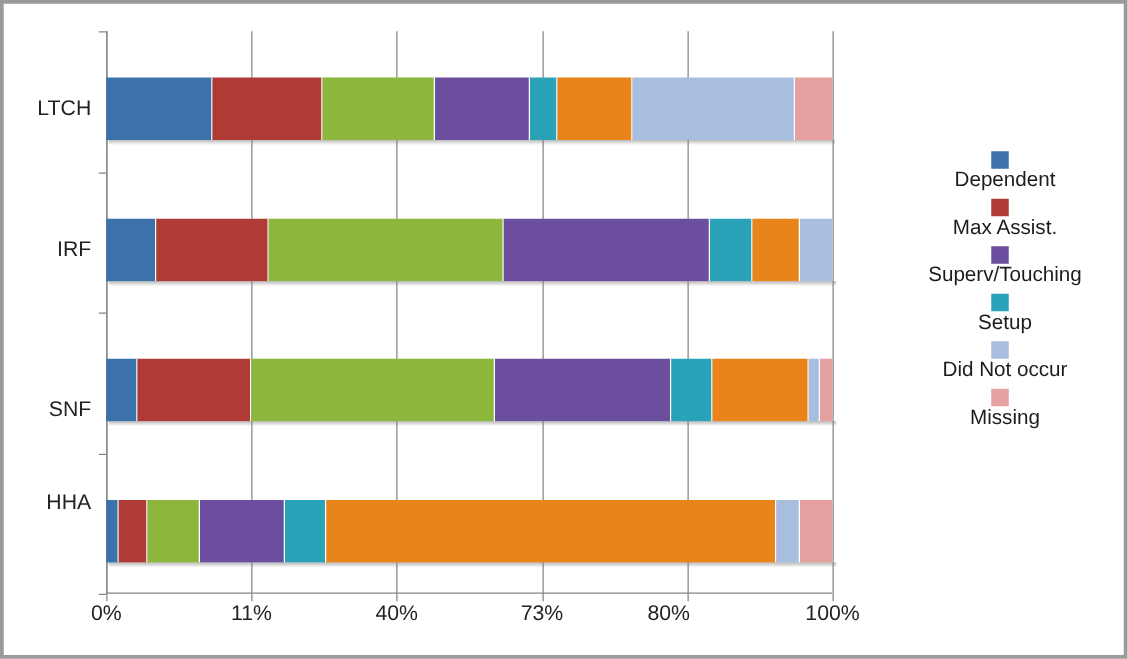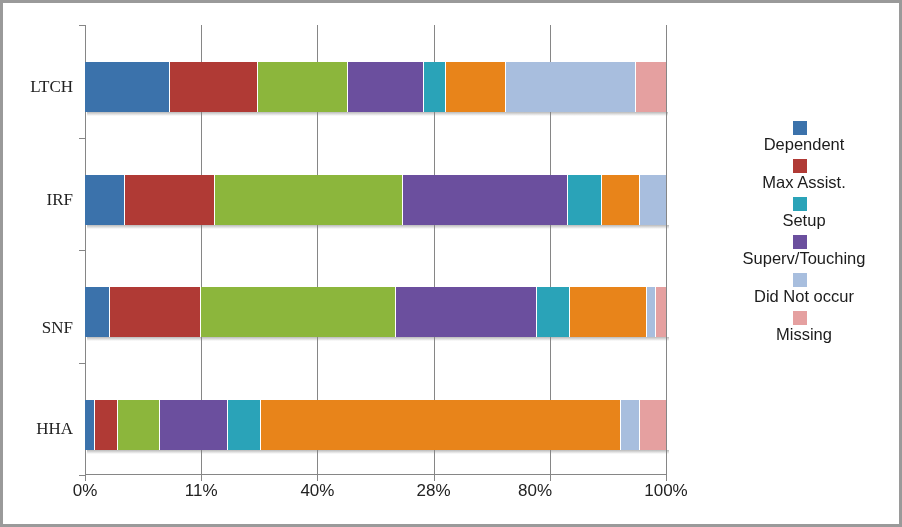--- a/index.html
+++ b/index.html
@@ -77,21 +77,20 @@
     left: 0; top: 22px;
     width: 76px; height: 450px;
   }
   .ylab {
     position: absolute;
     right: 6px;
     font-size: 17px;
     color: #222222;
     white-space: nowrap;
     transform: translateY(-50%);
-    font-family: Liberation Serif, serif;
   }
   .ytick {
     position: absolute;
     left: 76px;
     width: 6px; height: 1px;
     background: #868686;
   }
 
   
   #x-labels {
@@ -139,21 +138,21 @@
 </style>
 </head>
 <body>
 
 <div id="chart-frame">
 
   <div id="y-labels">
       <div class="ylab" style="top: 62.25px;">LTCH</div>
       <div class="ylab" style="top: 174.75px;">IRF</div>
       <div class="ylab" style="top: 287.25px; margin-top: 16px;">SNF</div>
-      <div class="ylab" style="top: 404px;">HHA</div>
+      <div class="ylab" style="top: 377px;">HHA</div>
       <div class="ytick" style="top: 0px;"></div>
       <div class="ytick" style="top: 112.5px;"></div>
       <div class="ytick" style="top: 225px;"></div>
       <div class="ytick" style="top: 337.5px;"></div>
       <div class="ytick" style="top: 450px;"></div>
     </div>
 
   <div id="plot-area">
     <div class="axis-line-left"></div>
     <div class="axis-line-bottom"></div>
@@ -217,45 +216,45 @@
     </div>
 
   <div id="x-labels">
       <div class="xtick" style="left: 0px;"></div>
       <div class="xlab" style="left: 0px;">0%</div>
       <div class="xtick" style="left: 116.2px;"></div>
       <div class="xlab" style="left: 116.2px;">11%</div>
       <div class="xtick" style="left: 232.4px;"></div>
       <div class="xlab" style="left: 232.4px;">40%</div>
       <div class="xtick" style="left: 348.6px;"></div>
-      <div class="xlab" style="left: 348.6px;">28%</div>
+      <div class="xlab" style="left: 348.6px;">73%</div>
       <div class="xtick" style="left: 464.8px;"></div>
       <div class="xlab" style="left: 450px;">80%</div>
       <div class="xtick" style="left: 581px;"></div>
       <div class="xlab" style="left: 581px;">100%</div>
     </div>
 
   <div id="legend">
       <div class="legend-item">
         <span class="legend-swatch" style="background: rgb(59, 114, 171);"></span>
         <span class="legend-text">Dependent</span>
       </div>
       <div class="legend-item">
         <span class="legend-swatch" style="background: rgb(176, 58, 53);"></span>
         <span class="legend-text">Max Assist.</span>
       </div>
       <div class="legend-item">
+        <span class="legend-swatch" style="background: rgb(107, 79, 158);"></span>
+        <span class="legend-text">Superv/Touching</span>
+      </div>
+      <div class="legend-item">
         <span class="legend-swatch" style="background: rgb(42, 163, 184);"></span>
         <span class="legend-text">Setup</span>
       </div>
       <div class="legend-item">
-        <span class="legend-swatch" style="background: rgb(107, 79, 158);"></span>
-        <span class="legend-text">Superv/Touching</span>
-      </div>
-      <div class="legend-item">
         <span class="legend-swatch" style="background: rgb(168, 190, 222);"></span>
         <span class="legend-text">Did Not occur</span>
       </div>
       <div class="legend-item">
         <span class="legend-swatch" style="background: rgb(229, 160, 160);"></span>
         <span class="legend-text">Missing</span>
       </div>
     </div>
 
 </div>

